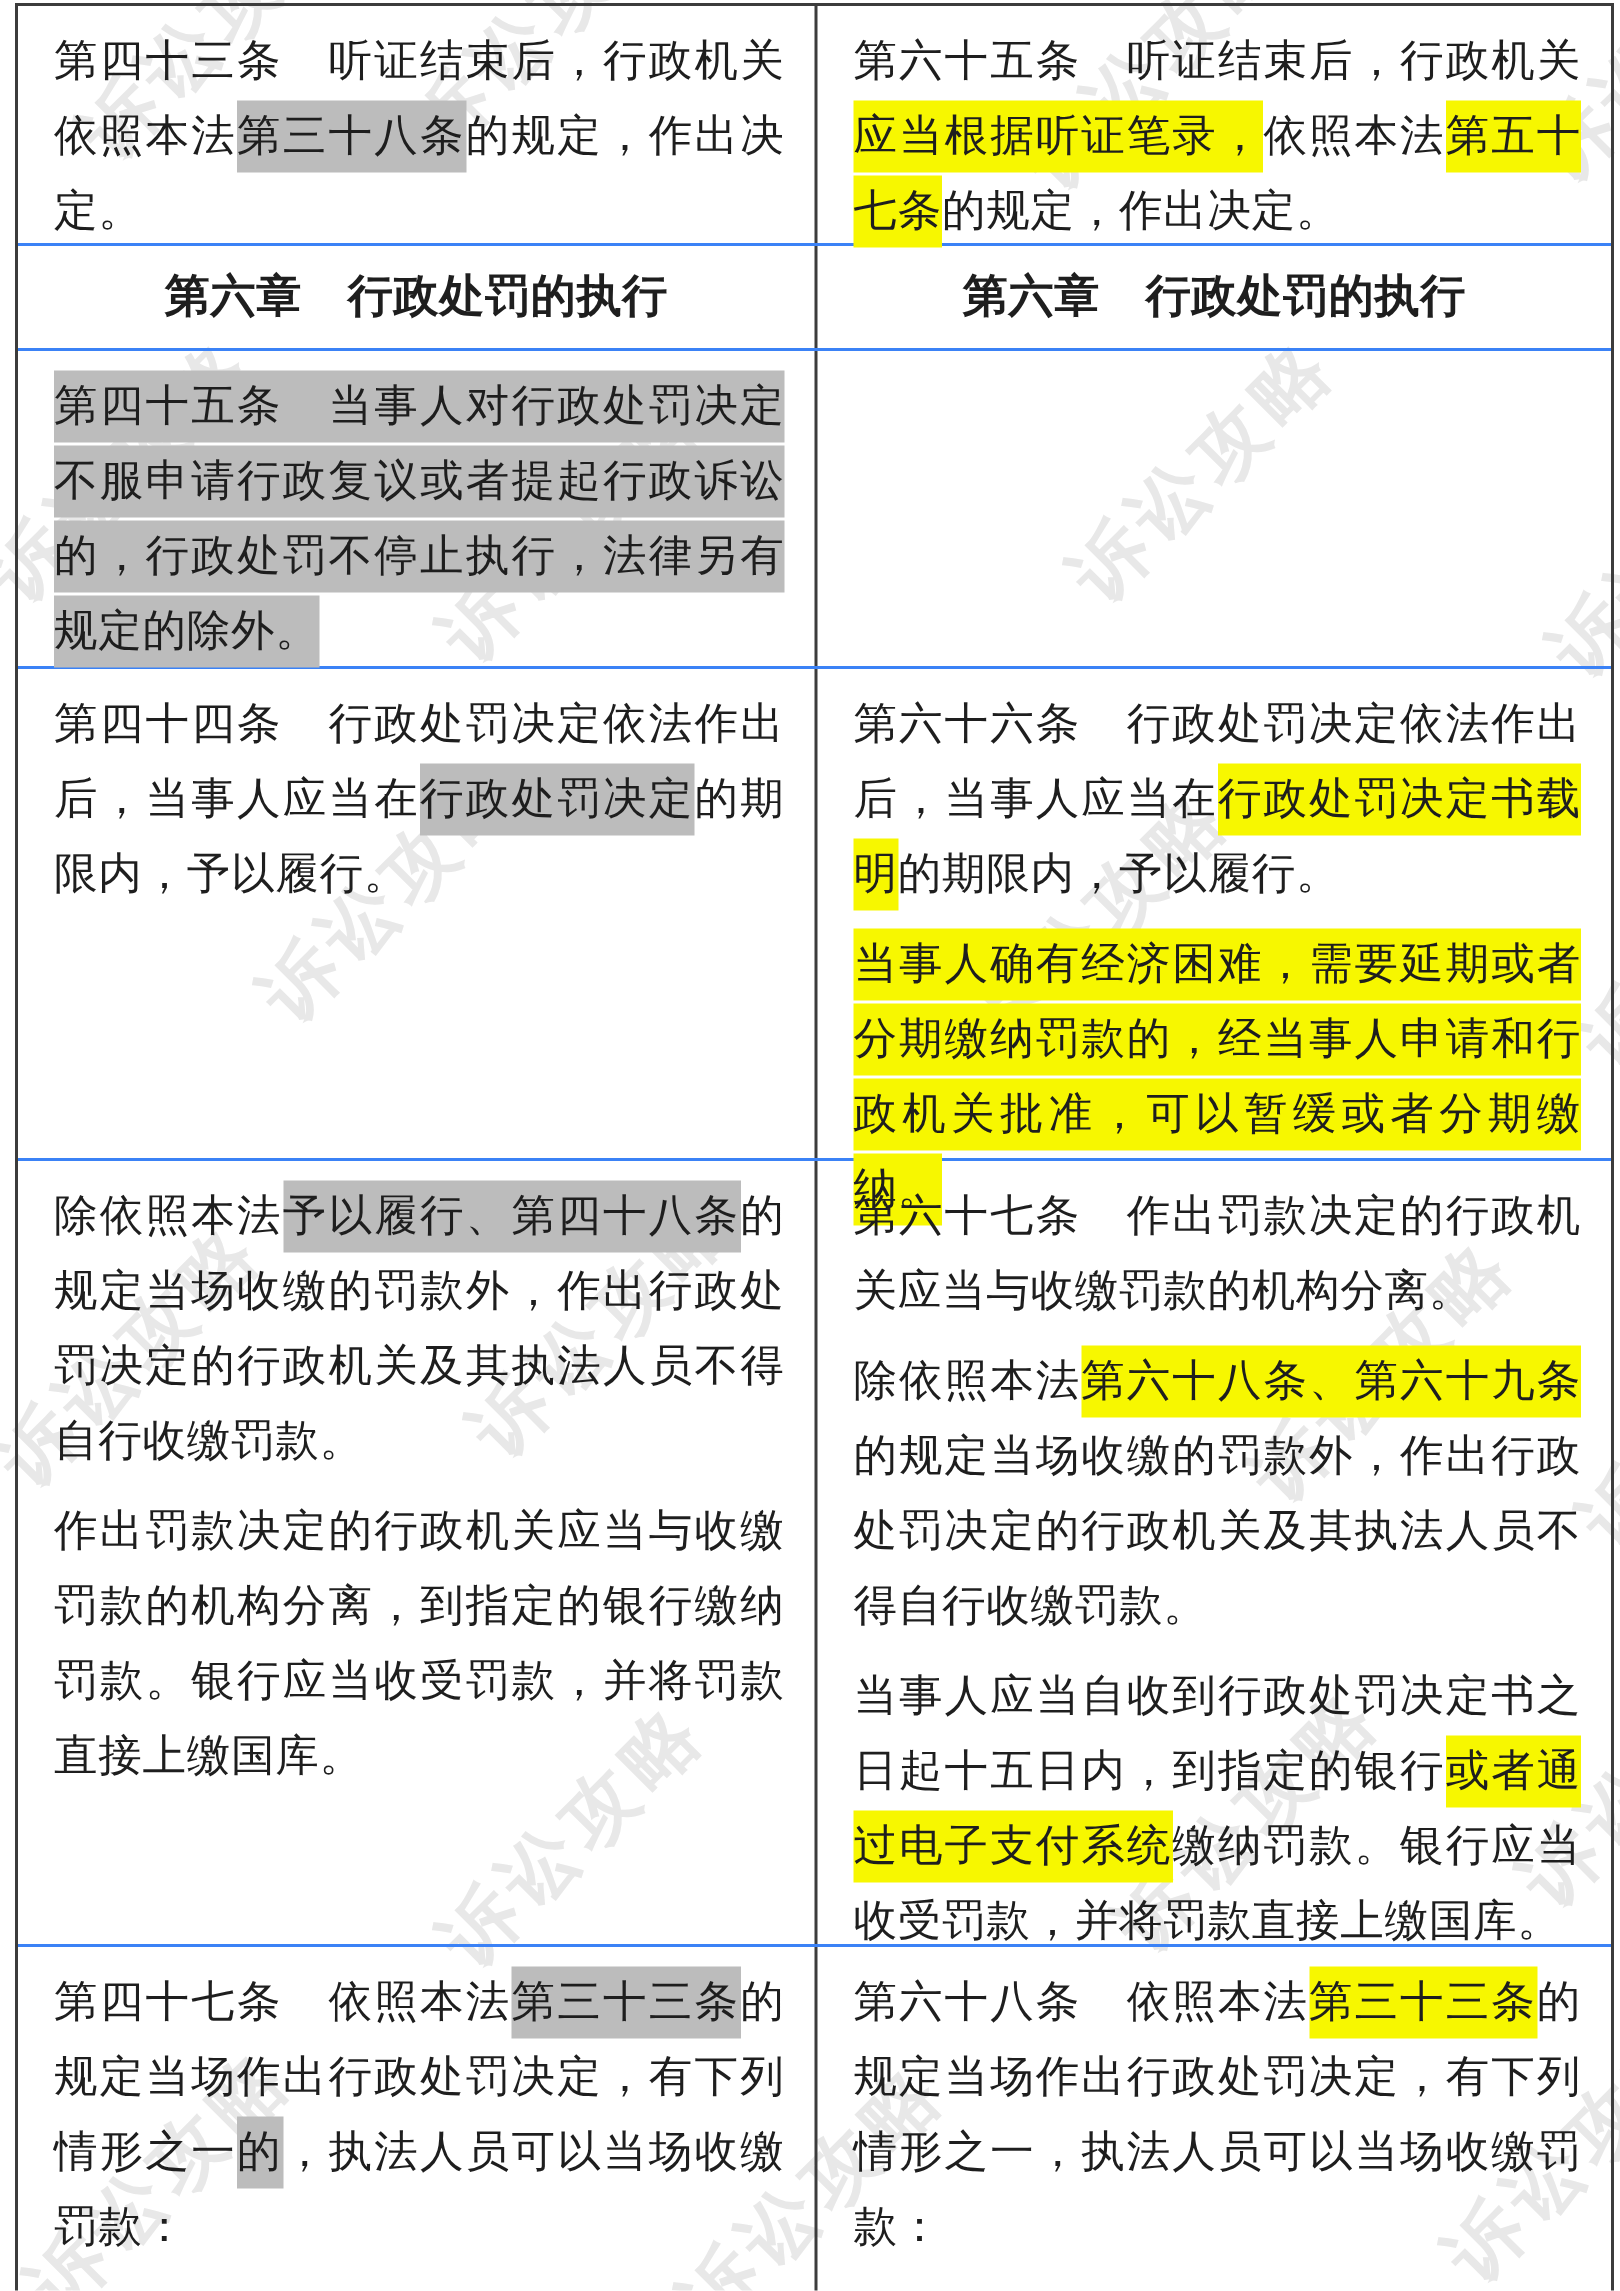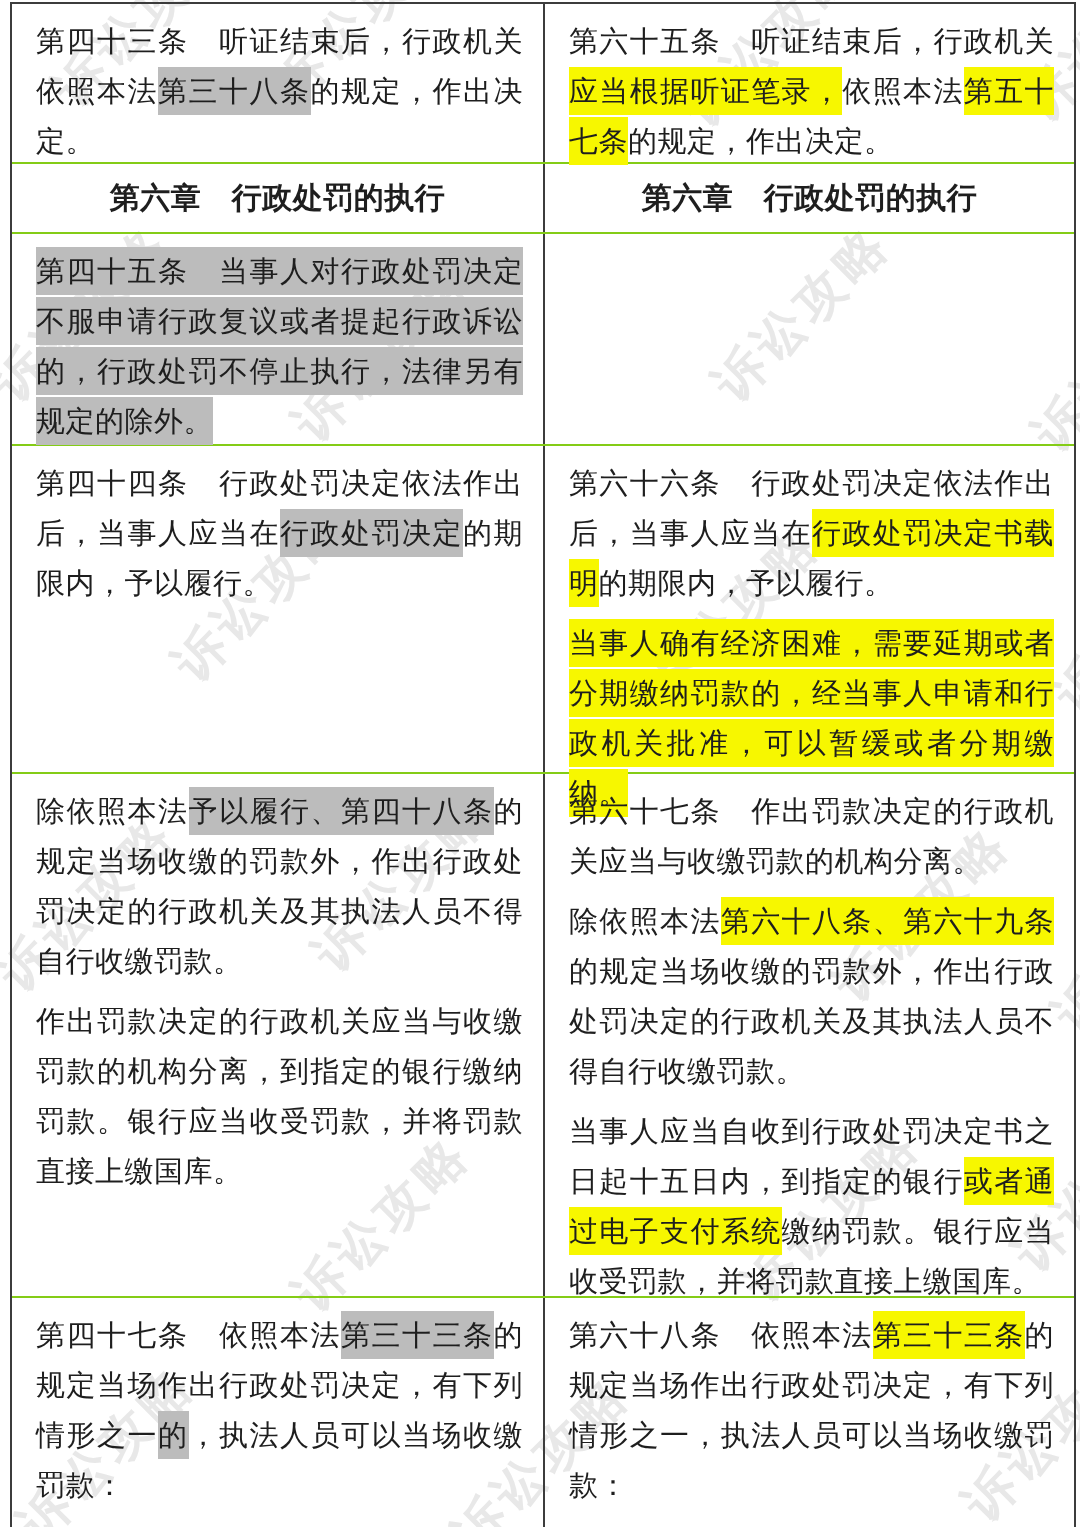--- a/index.html
+++ b/index.html
@@ -15,21 +15,21 @@
     position:absolute;font-size:50px;font-weight:700;color:#e8e8e8;
     letter-spacing:6px;white-space:nowrap;
     transform:rotate(-45deg);transform-origin:center center;
   }
 
   
   .law-table{
     position:absolute;left:10px;top:2px;width:1062px;z-index:1;
     border:2px solid #3c3c3c;background:transparent;
   }
-  .t-row{display:flex;border-top:2px solid #84cc16;box-sizing:border-box;}
+  .t-row{display:flex;border-top:2px solid #3b82f6;box-sizing:border-box;}
   .t-row:first-child{border-top:none;}
   .t-cell{
     width:50%;box-sizing:border-box;
     padding:12px 20px 4px 24px;
     font-size:29px;line-height:50px;letter-spacing:0.5px;
     color:#1e1e1e;text-align:justify;
   }
   .t-cell.right-cell{border-left:2px solid #3c3c3c;}
   .t-row.chapter-row .t-cell{
     display:flex;align-items:center;justify-content:center;

